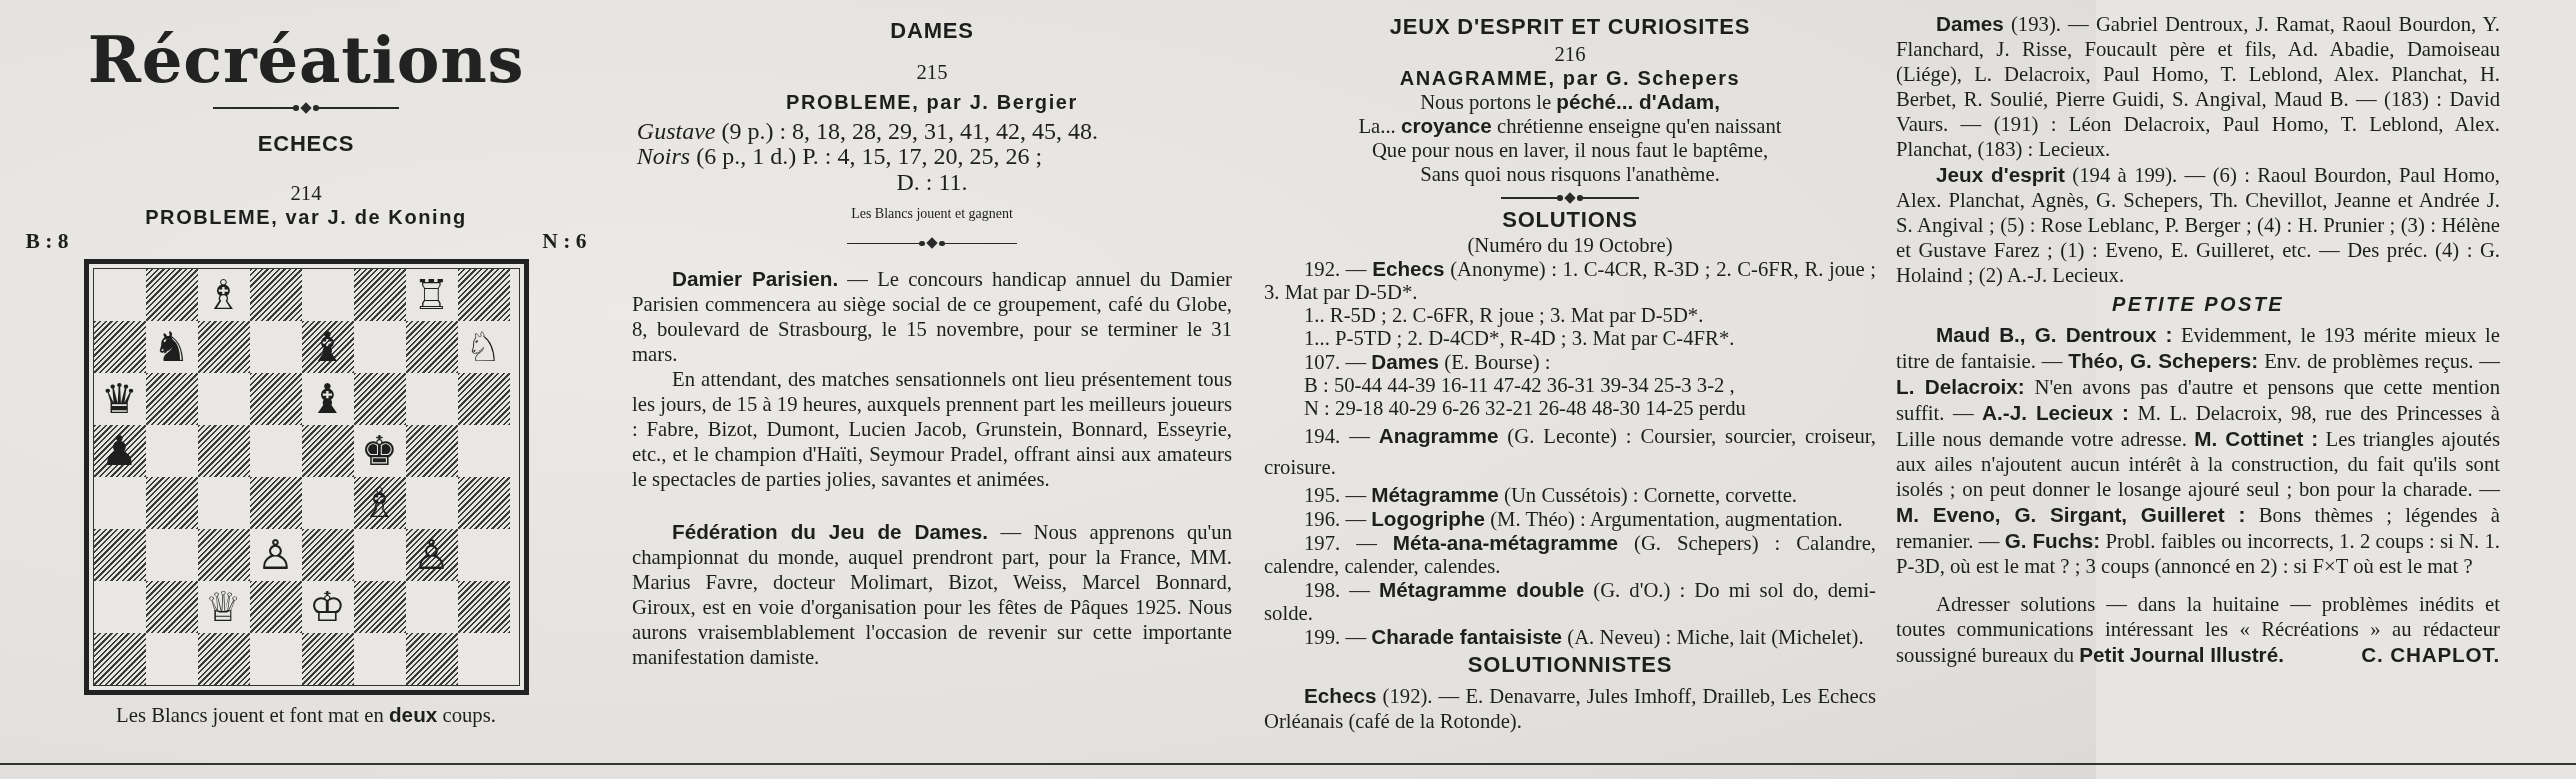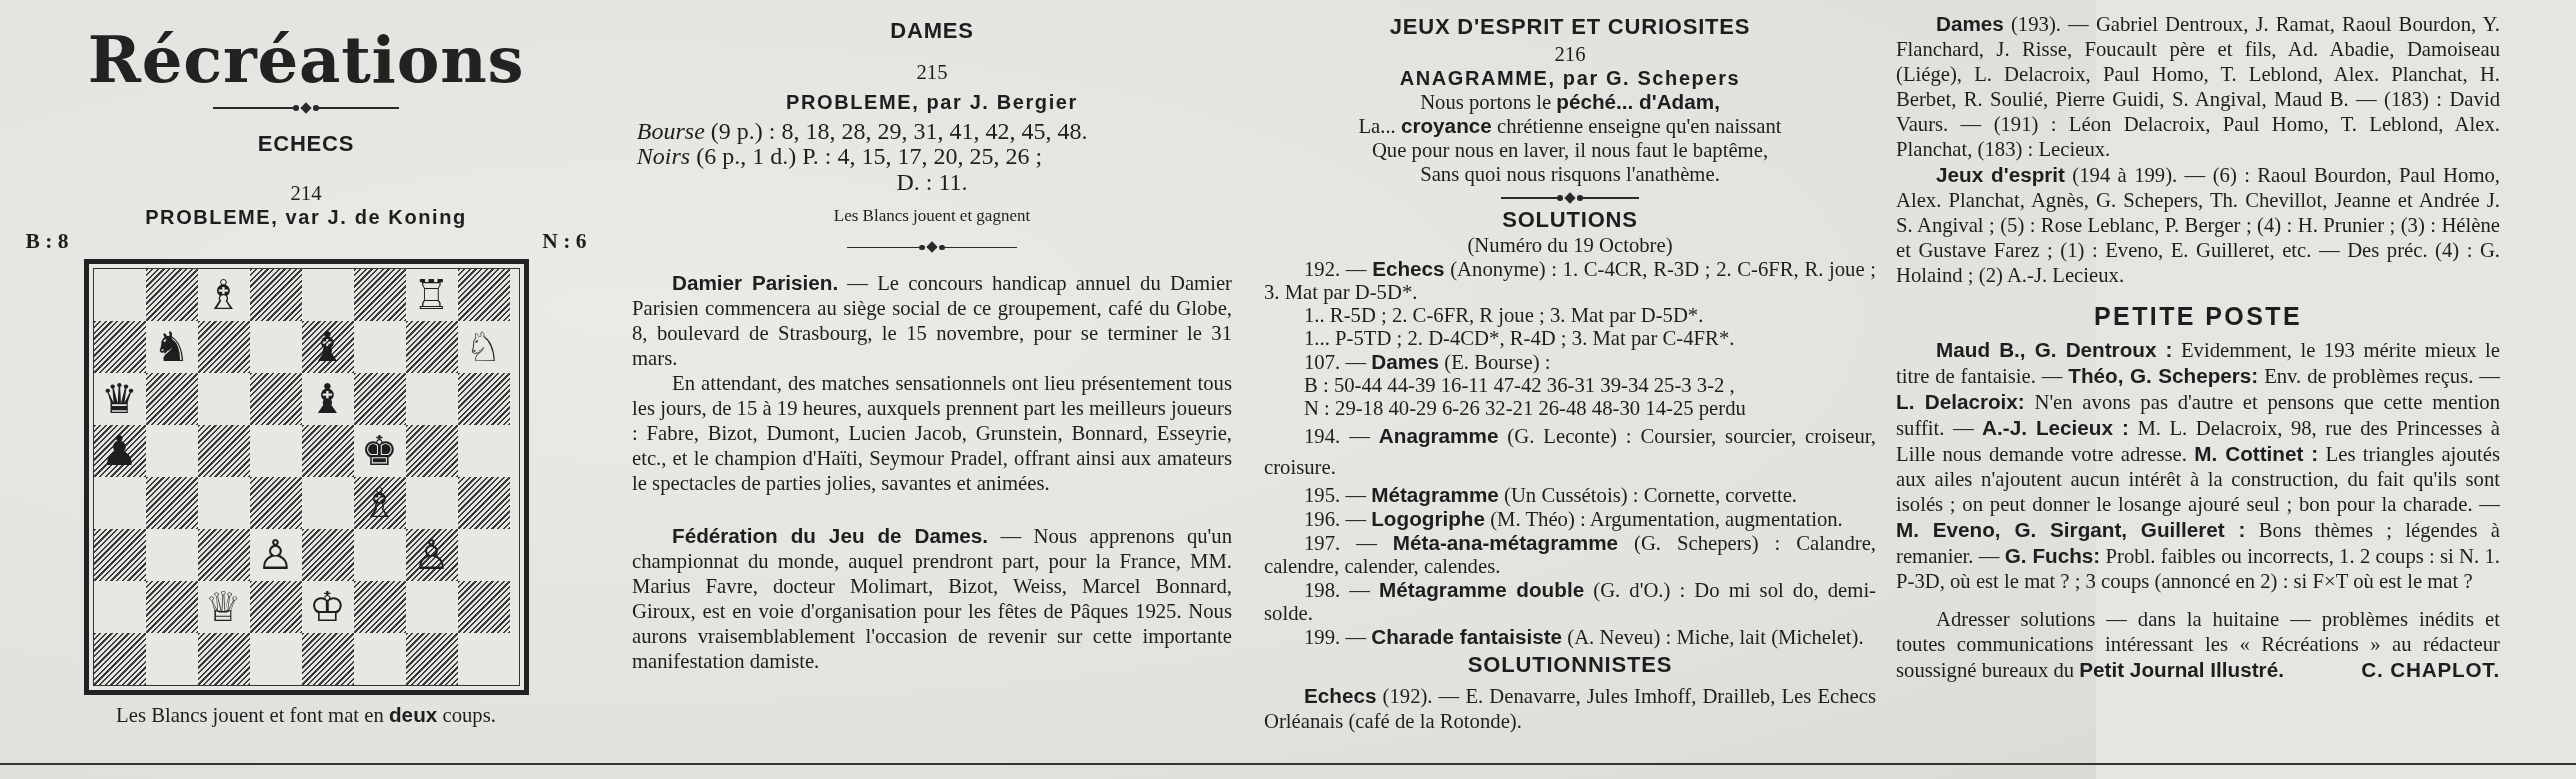--- a/index.html
+++ b/index.html
@@ -181,25 +181,25 @@
     <div class="caption">
       <span>Les Blancs jouent et font mat en </span><b>deux</b><span> coups.</span>
     </div>
   </div>
 
   <div class="col col2">
     <div class="sec-title" style="margin-top:17.5px;">DAMES</div>
     <div class="num" style="margin-top:16px;">215</div>
     <div class="prob-title" style="margin-top:6.4px;">PROBLEME, par J. Bergier</div>
     <div class="dames-pos" style="margin-top:4.8px;">
-      <div><span class="it">Bourse</span><span> (9 p.) : 8, 18, 28, 29, 31, 41, 42, 45, 48.</span></div>
+      <div><span class="it">Gustave</span><span> (9 p.) : 8, 18, 28, 29, 31, 41, 42, 45, 48.</span></div>
       <div><span class="it">Noirs</span><span> (6 p., 1 d.) P. : 4, 15, 17, 20, 25, 26 ;</span></div>
       <div class="center">D. : 11.</div>
     </div>
-    <div class="center" style="font-size:17px;margin-top:11px;">Les Blancs jouent et gagnent</div>
+    <div class="center" style="font-size:14px;margin-top:11px;">Les Blancs jouent et gagnent</div>
     <div class="ornament" style="margin-top:17.5px;">
       <div class="line" style="width:72px;height:1.6px"></div>
         <div class="dot"></div>
         <div class="dia"></div>
         <div class="dot"></div>
         <div class="line" style="width:72px;height:1.6px"></div>
     </div>
     <div id="dames-articles" style="margin-top:19px;">
         <p class="txt indent"><span class="lead">Damier Parisien.</span><span> — Le concours handicap annuel du Damier Parisien commencera au siège social de ce groupement, café du Globe, 8, boulevard de Strasbourg, le 15 novembre, pour se terminer le 31 mars.</span></p>
         <p class="txt indent"><span>En attendant, des matches sensationnels ont lieu présentement tous les jours, de 15 à 19 heures, auxquels prennent part les meilleurs joueurs : Fabre, Bizot, Dumont, Lucien Jacob, Grunstein, Bonnard, Esseyrie, etc., et le champion d'Haïti, Seymour Pradel, offrant ainsi aux amateurs le spectacles de parties jolies, savantes et animées.</span></p>
@@ -244,21 +244,21 @@
     <div id="solv-first" style="margin-top:4.8px;">
         <p class="txt indent"><span class="bold-s">Echecs</span><span> (192). — E. Denavarre, Jules Imhoff, Drailleb, Les Echecs Orléanais (café de la Rotonde).</span></p>
       </div>
   </div>
 
   <div class="col col4">
     <div id="solv-rest" style="margin-top:11px;">
         <p class="txt indent"><span class="bold-s">Dames</span><span> (193). — Gabriel Dentroux, J. Ramat, Raoul Bourdon, Y. Flanchard, J. Risse, Foucault père et fils, Ad. Abadie, Damoiseau (Liége), L. Delacroix, Paul Homo, T. Leblond, Alex. Planchat, H. Berbet, R. Soulié, Pierre Guidi, S. Angival, Maud B. — (183) : David Vaurs. — (191) : Léon Delacroix, Paul Homo, T. Leblond, Alex. Planchat, (183) : Lecieux.</span></p>
         <p class="txt indent"><span class="bold-s">Jeux d'esprit</span><span> (194 à 199). — (6) : Raoul Bourdon, Paul Homo, Alex. Planchat, Agnès, G. Schepers, Th. Chevillot, Jeanne et Andrée J. S. Angival ; (5) : Rose Leblanc, P. Berger ; (4) : H. Prunier ; (3) : Hélène et Gustave Farez ; (1) : Eveno, E. Guilleret, etc. — Des préc. (4) : G. Holaind ; (2) A.-J. Lecieux.</span></p>
       </div>
-    <div class="sec-title" style="font-size:25px;margin-top:14px;letter-spacing:2.4px;">PETITE POSTE</div>
+    <div class="sec-title" style="font-size:20px;margin-top:5px;letter-spacing:2.4px;font-style:italic;">PETITE POSTE</div>
     <p class="txt indent" id="poste-text" style="margin-top:6.4px;"><span class="bold-s">Maud B., G. Dentroux :</span><span> Evidemment, le 193 mérite mieux le titre de fantaisie. — </span><span class="bold-s">Théo, G. Schepers:</span><span> Env. de problèmes reçus. — </span><span class="bold-s">L. Delacroix:</span><span> N'en avons pas d'autre et pensons que cette mention suffit. — </span><span class="bold-s">A.-J. Lecieux :</span><span> M. L. Delacroix, 98, rue des Princesses à Lille nous demande votre adresse. </span><span class="bold-s">M. Cottinet :</span><span> Les triangles ajoutés aux ailes n'ajoutent aucun intérêt à la construction, du fait qu'ils sont isolés ; on peut donner le losange ajouré seul ; bon pour la charade. — </span><span class="bold-s">M. Eveno, G. Sirgant, Guilleret :</span><span> Bons thèmes ; légendes à remanier. — </span><span class="bold-s">G. Fuchs:</span><span> Probl. faibles ou incorrects, 1. 2 coups : si N. 1. P-3D, où est le mat ? ; 3 coups (annoncé en 2) : si F×T où est le mat ?</span></p>
     <p class="txt indent mt">
       <span>Adresser solutions — dans la huitaine — problèmes inédits et toutes communications intéressant les « Récréations » au rédacteur soussigné bureaux du </span><span class="bold-s">Petit Journal Illustré.</span>
       <span class="bold-s" style="float:right;letter-spacing:0.8px;">C. CHAPLOT.</span>
     </p>
   </div>
 
   <div class="rule-bottom"></div>
 </div>
 

